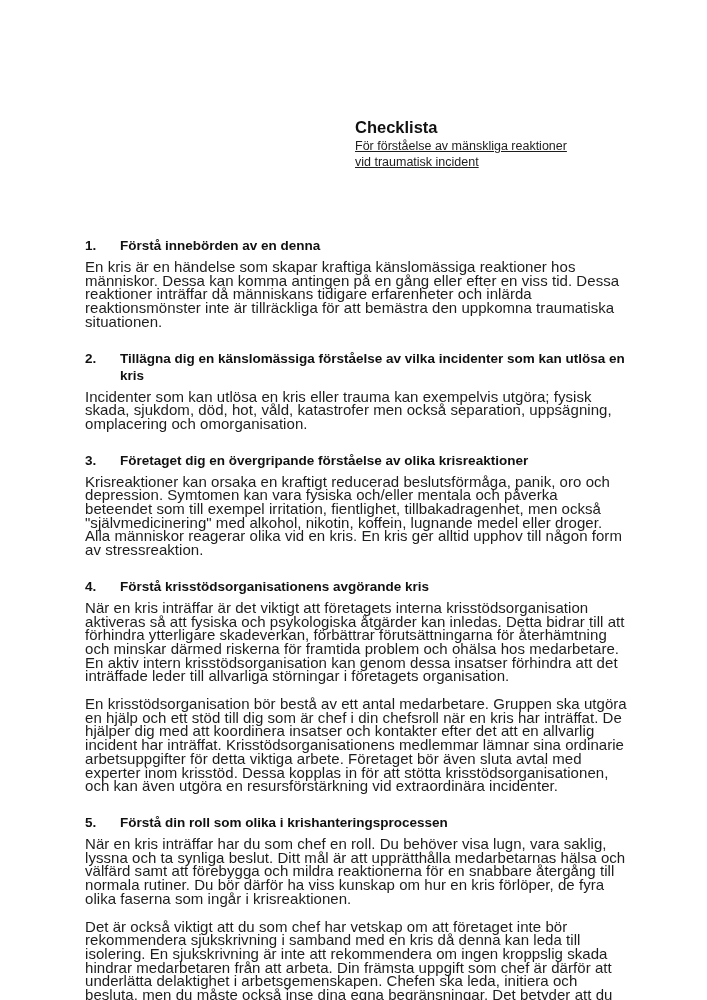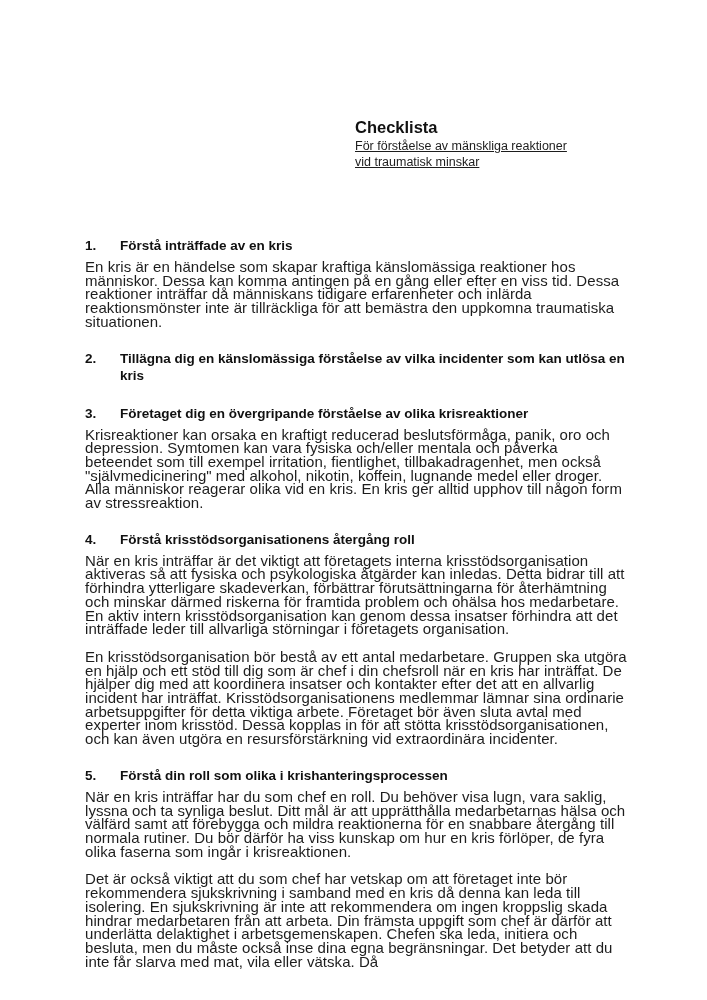--- a/index.html
+++ b/index.html
@@ -78,52 +78,53 @@
   }
 </style>
 </head>
 <body>
 
 <div class="page">
 
   <div class="title-block">
     <div class="doc-title">Checklista</div>
     <div class="doc-subtitle">För förståelse av mänskliga reaktioner</div>
-    <div class="doc-subtitle">vid traumatisk minskar</div>
+    <div class="doc-subtitle">vid traumatisk incident</div>
   </div>
 
   <div class="content">
 
     <div class="section">
       <div class="section-heading">
         <span class="section-number">1.</span>
-        <span class="section-title">Förstå inträffade av en kris</span>
+        <span class="section-title">Förstå innebörden av en denna</span>
       </div>
       <p>En kris är en händelse som skapar kraftiga känslomässiga reaktioner hos människor. Dessa kan komma antingen på en gång eller efter en viss tid. Dessa reaktioner inträffar då människans tidigare erfarenheter och inlärda reaktionsmönster inte är tillräckliga för att bemästra den uppkomna traumatiska situationen.</p>
     </div>
 
     <div class="section">
       <div class="section-heading">
         <span class="section-number">2.</span>
         <span class="section-title">Tillägna dig en känslomässiga förståelse av vilka incidenter som kan utlösa en kris</span>
       </div>
+      <p>Incidenter som kan utlösa en kris eller trauma kan exempelvis utgöra; fysisk skada, sjukdom, död, hot, våld, katastrofer men också separation, uppsägning, omplacering och omorganisation.</p>
     </div>
 
     <div class="section">
       <div class="section-heading">
         <span class="section-number">3.</span>
         <span class="section-title">Företaget dig en övergripande förståelse av olika krisreaktioner</span>
       </div>
       <p>Krisreaktioner kan orsaka en kraftigt reducerad beslutsförmåga, panik, oro och depression. Symtomen kan vara fysiska och/eller mentala och påverka beteendet som till exempel irritation, fientlighet, tillbakadragenhet, men också "självmedicinering" med alkohol, nikotin, koffein, lugnande medel eller droger. Alla människor reagerar olika vid en kris. En kris ger alltid upphov till någon form av stressreaktion.</p>
     </div>
 
     <div class="section">
       <div class="section-heading">
         <span class="section-number">4.</span>
-        <span class="section-title">Förstå krisstödsorganisationens återgång roll</span>
+        <span class="section-title">Förstå krisstödsorganisationens avgörande kris</span>
       </div>
       <p>När en kris inträffar är det viktigt att företagets interna krisstödsorganisation aktiveras så att fysiska och psykologiska åtgärder kan inledas. Detta bidrar till att förhindra ytterligare skadeverkan, förbättrar förutsättningarna för återhämtning och minskar därmed riskerna för framtida problem och ohälsa hos medarbetare. En aktiv intern krisstödsorganisation kan genom dessa insatser förhindra att det inträffade leder till allvarliga störningar i företagets organisation.</p>
       <p>En krisstödsorganisation bör bestå av ett antal medarbetare. Gruppen ska utgöra en hjälp och ett stöd till dig som är chef i din chefsroll när en kris har inträffat. De hjälper dig med att koordinera insatser och kontakter efter det att en allvarlig incident har inträffat. Krisstödsorganisationens medlemmar lämnar sina ordinarie arbetsuppgifter för detta viktiga arbete. Företaget bör även sluta avtal med experter inom krisstöd. Dessa kopplas in för att stötta krisstödsorganisationen, och kan även utgöra en resursförstärkning vid extraordinära incidenter.</p>
     </div>
 
     <div class="section">
       <div class="section-heading">
         <span class="section-number">5.</span>
         <span class="section-title">Förstå din roll som olika i krishanteringsprocessen</span>
       </div>

